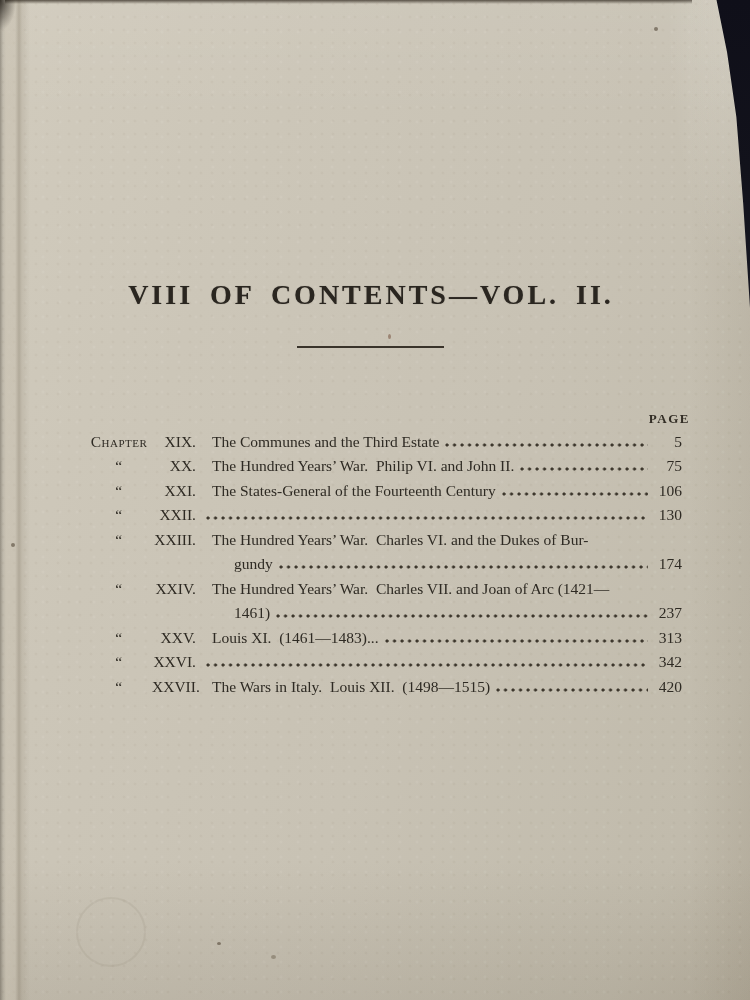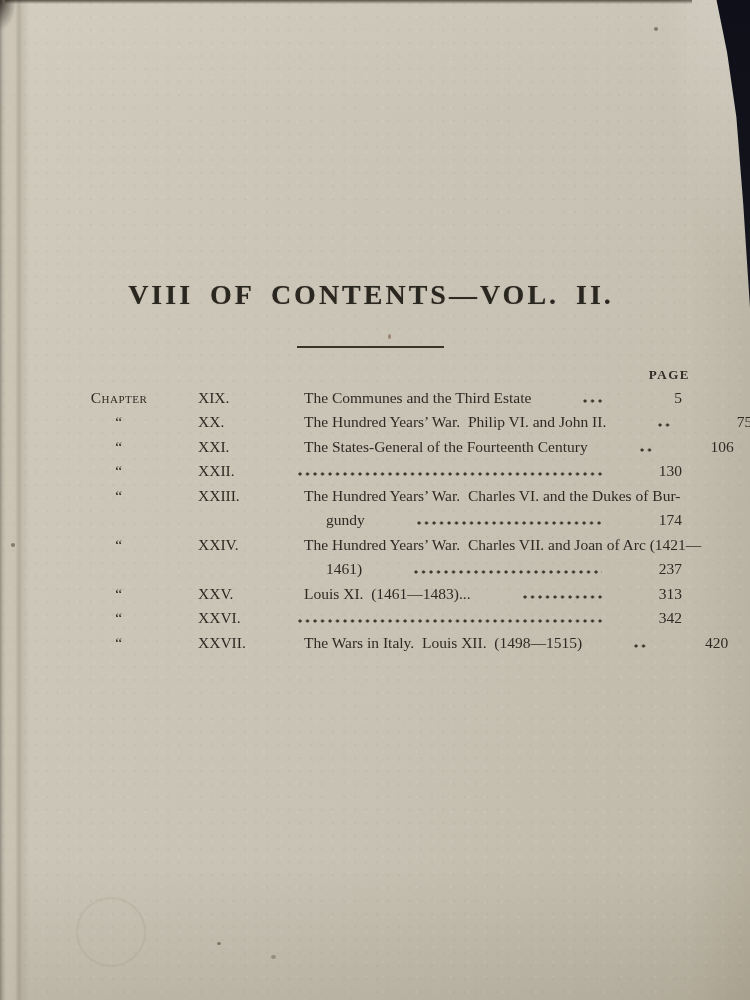--- a/index.html
+++ b/index.html
@@ -62,28 +62,28 @@
     position:absolute;top:280px;left:0;right:8px;text-align:center;
     font-size:28px;line-height:30px;font-weight:bold;
     letter-spacing:3px;word-spacing:7px;color:#2a2620;
     text-shadow:0 0 1px rgba(42,38,32,0.35);
   }
   .rule{position:absolute;top:346px;left:297px;width:147px;border-top:2px solid #39332a;}
 
   .toc{position:absolute;left:86px;top:368px;width:596px;}
   .page-label{
     text-align:right;margin-right:-8px;margin-bottom:2px;
-    font-size:13px;line-height:14px;font-weight:bold;letter-spacing:1.5px;color:#332e26;
+    font-size:13px;line-height:14px;font-weight:bold;letter-spacing:1.5px;color:#332e26;margin-top:44px;
   }
   .row{
     display:flex;align-items:flex-end;height:24.5px;
-    font-size:15.5px;line-height:22px;white-space:pre;color:#2e2a23;gap:46px;
+    font-size:15.5px;line-height:22px;white-space:pre;color:#2e2a23;
   }
   .chap{width:66px;text-align:center;font-variant:small-caps;letter-spacing:0.5px;flex:none;}
-  .num{width:44px;padding-right:4px;flex:none;}
+  .num{width:44px;text-align:right;padding-right:4px;flex:none;}
   .ttl{flex:none;margin-left:12px;}
   .cont{padding-left:22px;}
   .dots{
     flex:1 1 auto;min-width:14px;height:4px;margin:0 4px 6px 6px;align-self:flex-end;
     background-image:radial-gradient(circle at 2px 2px, #3b352b 1.25px, transparent 1.9px);
     background-size:7.5px 4px;background-repeat:repeat-x;
   }
   .pg{min-width:30px;text-align:right;flex:none;}
 </style>
 </head>

